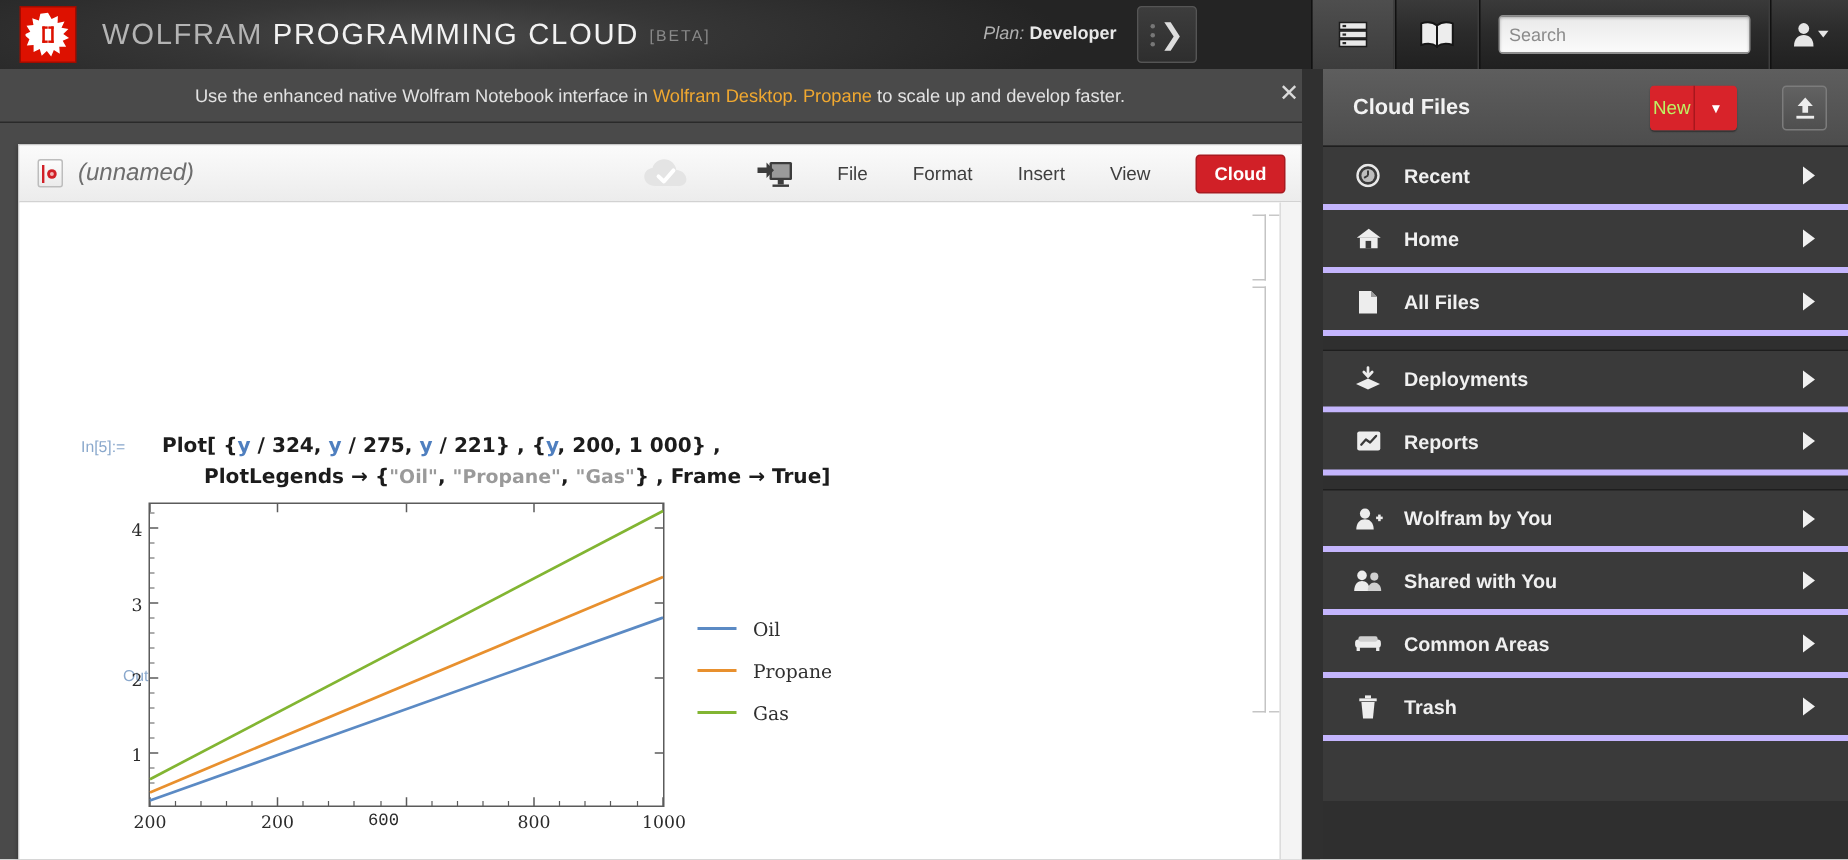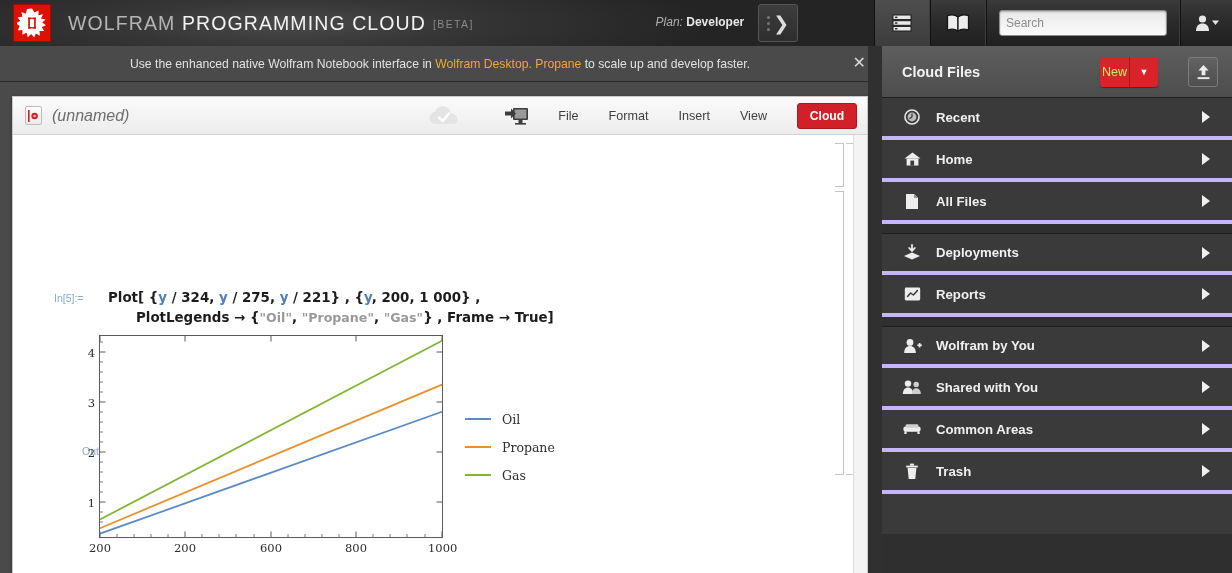--- a/index.html
+++ b/index.html
@@ -389,21 +389,21 @@
 
             <g>
                 <polyline points="11,208.6911547911548 353,86.7577395577396" fill="none" stroke="#5b8ac4" stroke-width="1.8"></polyline>
                 <polyline points="11,203.25872235872237 353,59.59557739557741" fill="none" stroke="#e8902e" stroke-width="1.8"></polyline>
                 <polyline points="11,194.46805896805898 353,15.691646191646186" fill="none" stroke="#82b532" stroke-width="1.8"></polyline>
               </g>
           </svg>
 
           <div class="xticklab" style="left:0px;   top:216px; width:22px; text-align:center;">200</div>
           <div class="xticklab" style="left:85px;  top:216px; width:22px; text-align:center;">200</div>
-          <div class="xticklab" style="left:171px; top:216px; width:22px; text-align:right;">600</div>
+          <div class="xticklab" style="left:155px; top:216px; width:22px; text-align:right;font-family:Liberation Mono, monospace;">600</div>
           <div class="xticklab" style="left:256px; top:216px; width:22px; text-align:center;">800</div>
           <div class="xticklab" style="left:339px; top:216px; width:28px; text-align:right;">1000</div>
 
           <div class="yticklab" style="left:-6px; top:171px; width:12px; text-align:right;">1</div>
           <div class="yticklab" style="left:-6px; top:121px; width:12px; text-align:right;">2</div>
           <div class="yticklab" style="left:-6px; top:71px;  width:12px; text-align:right;">3</div>
           <div class="yticklab" style="left:-6px; top:21px;  width:12px; text-align:right;">4</div>
 
           <div class="legend">
               <div class="legrow">

